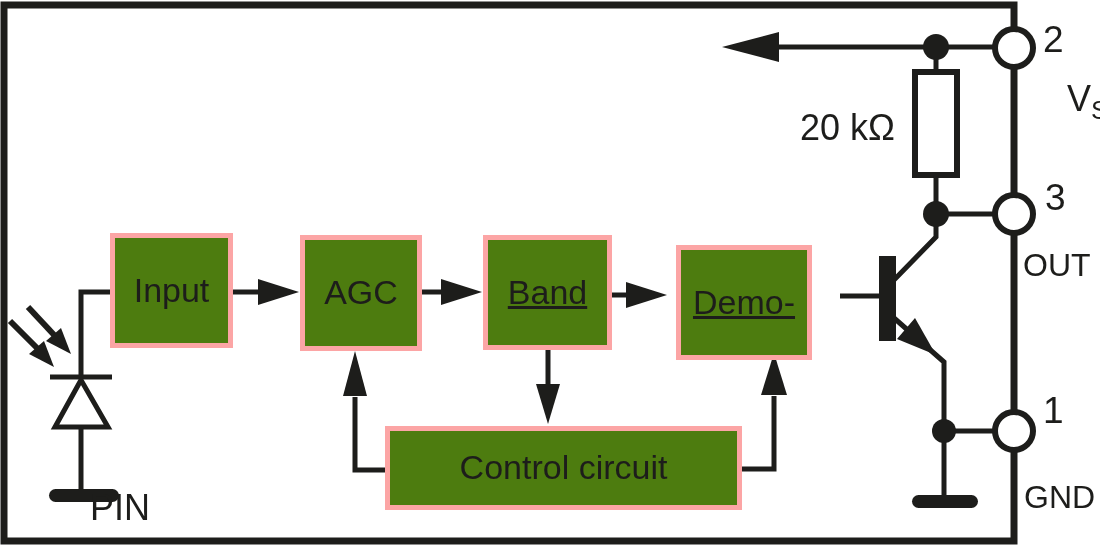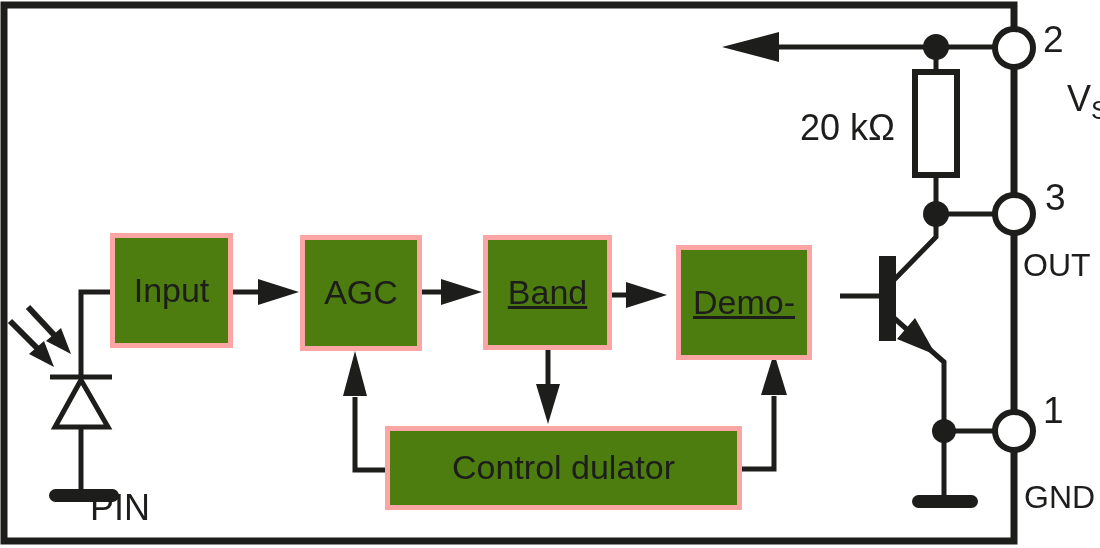--- a/index.html
+++ b/index.html
@@ -128,21 +128,21 @@
     </div>
   </div>
 
   <div class="block" style="left:668px;top:245px;width:136px;height:115px;margin-left:8px;">
     <div class="multiline">
       <span>Demo-</span>
     </div>
   </div>
 
   <div class="block" style="left:385px;top:426px;width:357px;height:84px;">
-    <span>Control dulator</span>
+    <span>Control circuit</span>
   </div>
 
   <div class="lbl lbl-value" style="left:800px;top:110px;">20 kΩ</div>
 
   <div class="lbl lbl-value" style="left:90px;top:446px;margin-top:44px;">PIN</div>
 
   <div class="lbl lbl-num" style="left:1043px;top:21px;">2</div>
   <div class="lbl lbl-vs" style="left:1067px;top:81px;">
     <span>V</span><span class="sub">S</span>
   </div>

